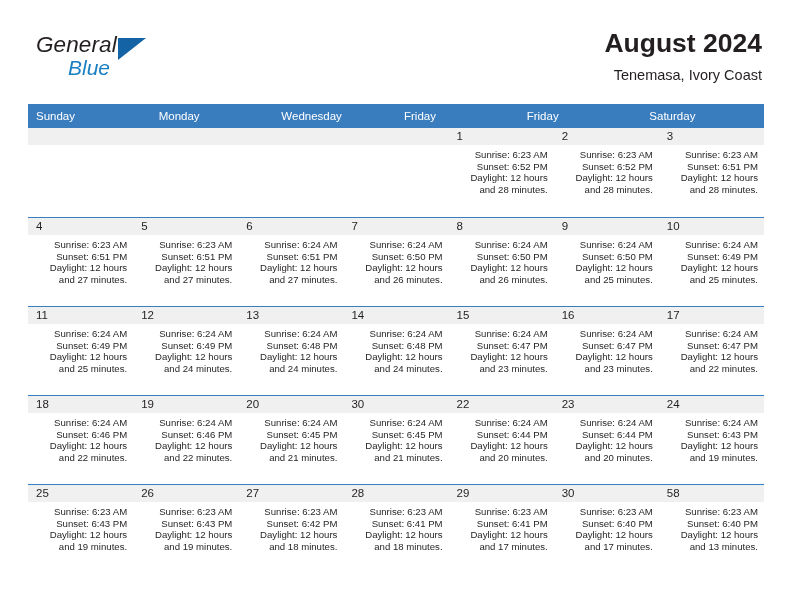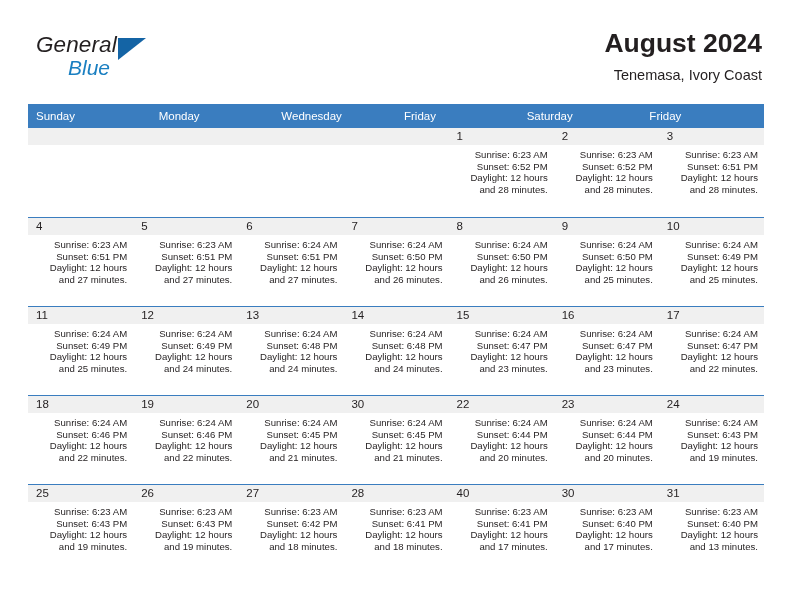--- a/index.html
+++ b/index.html
@@ -174,22 +174,22 @@
 
   </div>
 
   <div class="calendar">
 
     <div class="dow-row">
       <div class="dow-cell">Sunday</div>
       <div class="dow-cell">Monday</div>
       <div class="dow-cell">Wednesday</div>
       <div class="dow-cell">Friday</div>
+      <div class="dow-cell">Friday</div>
       <div class="dow-cell">Saturday</div>
-      <div class="dow-cell">Friday</div>
     </div>
 
     <div id="weeks-container">
         <div class="week-row">
           <div class="day-cell empty">
             <div class="daynum-band"></div>
           </div>
           <div class="day-cell empty">
             <div class="daynum-band"></div>
           </div>
@@ -453,39 +453,39 @@
           <div class="day-cell">
             <div class="daynum-band">28</div>
             <div class="details">
               <div>Sunrise: 6:23 AM</div>
               <div>Sunset: 6:41 PM</div>
               <div>Daylight: 12 hours</div>
               <div>and 18 minutes.</div>
             </div>
           </div>
           <div class="day-cell">
-            <div class="daynum-band">40</div>
+            <div class="daynum-band">29</div>
             <div class="details">
               <div>Sunrise: 6:23 AM</div>
               <div>Sunset: 6:41 PM</div>
               <div>Daylight: 12 hours</div>
               <div>and 17 minutes.</div>
             </div>
           </div>
           <div class="day-cell">
             <div class="daynum-band">30</div>
             <div class="details">
               <div>Sunrise: 6:23 AM</div>
               <div>Sunset: 6:40 PM</div>
               <div>Daylight: 12 hours</div>
               <div>and 17 minutes.</div>
             </div>
           </div>
           <div class="day-cell">
-            <div class="daynum-band">31</div>
+            <div class="daynum-band">58</div>
             <div class="details">
               <div>Sunrise: 6:23 AM</div>
               <div>Sunset: 6:40 PM</div>
               <div>Daylight: 12 hours</div>
               <div>and 13 minutes.</div>
             </div>
           </div>
         </div>
       </div>
 

